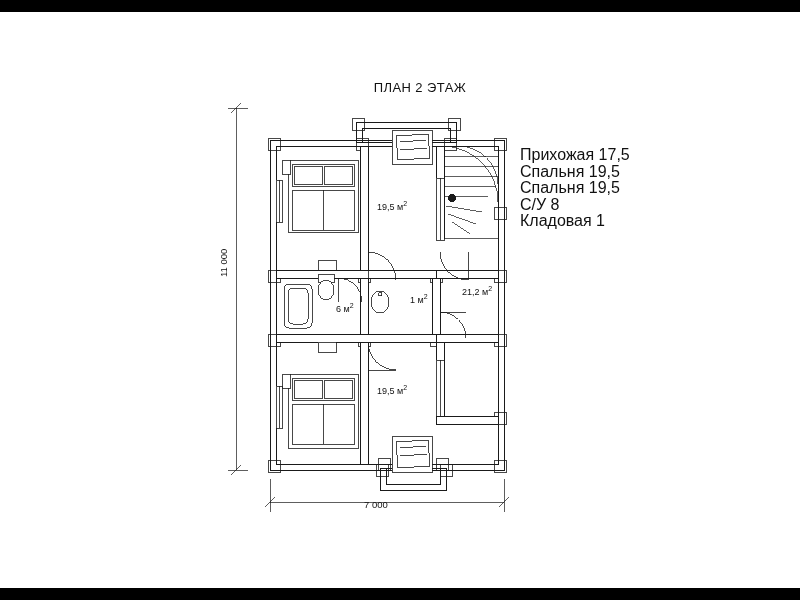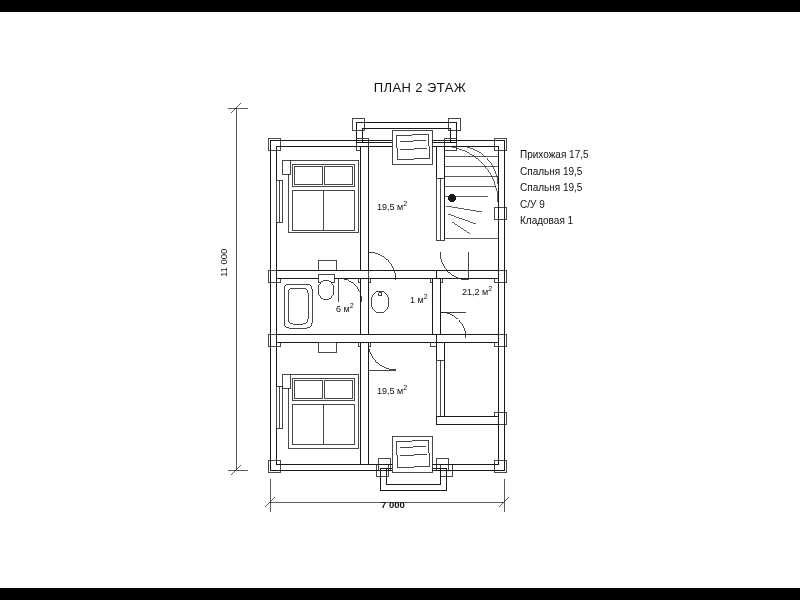--- a/index.html
+++ b/index.html
@@ -30,21 +30,21 @@
     width: 240px;
     text-align: center;
     font-size: 13px;
     color: #111111;
     letter-spacing: .4px;
   }
   .legend {
     position: absolute;
     left: 520px;
     top: 135px;
-    font-size: 10px;
+    font-size: 16px;
     line-height: 16.5px;
     color: #111111;
     white-space: nowrap;
   }
   .legend div { padding: 0; }
 
   svg#plan {
     position: absolute;
     left: 0;
     top: 0;
@@ -58,24 +58,23 @@
     color: #111111;
   }
   #dim-v {
     left: 218px;
     top: 265px;
     transform: rotate(-90deg);
     transform-origin: left top;
     white-space: nowrap;
   }
   #dim-h {
-    left: 381px;
+    left: 364px;
     top: 487px;
     white-space: nowrap;
-    font-weight: bold;
   }
   .arealbl {
     position: absolute;
     font-size: 9px;
     color: #111111;
     white-space: nowrap;
   }
   .arealbl sup { font-size: 7px; }
 </style>
 </head>
@@ -83,21 +82,21 @@
 
 <div id="stage">
   <div id="sheet">
 
     <div class="plan-title">ПЛАН 2 ЭТАЖ</div>
 
     <div class="legend">
       <div>Прихожая 17,5</div>
       <div>Спальня 19,5</div>
       <div>Спальня 19,5</div>
-      <div>С/У 9</div>
+      <div>С/У 8</div>
       <div>Кладовая 1</div>
     </div>
 
     <div class="dimtxt" id="dim-v">11 000</div>
     <div class="dimtxt" id="dim-h">7 000</div>
 
     <div class="arealbl" style="left:377px; top:188px;"><span>19,5 м</span><sup>2</sup></div>
     <div class="arealbl" style="left:336px; top:290px;"><span>6 м</span><sup>2</sup></div>
     <div class="arealbl" style="left:410px; top:281px;"><span>1 м</span><sup>2</sup></div>
     <div class="arealbl" style="left:462px; top:273px;"><span>21,2 м</span><sup>2</sup></div>

